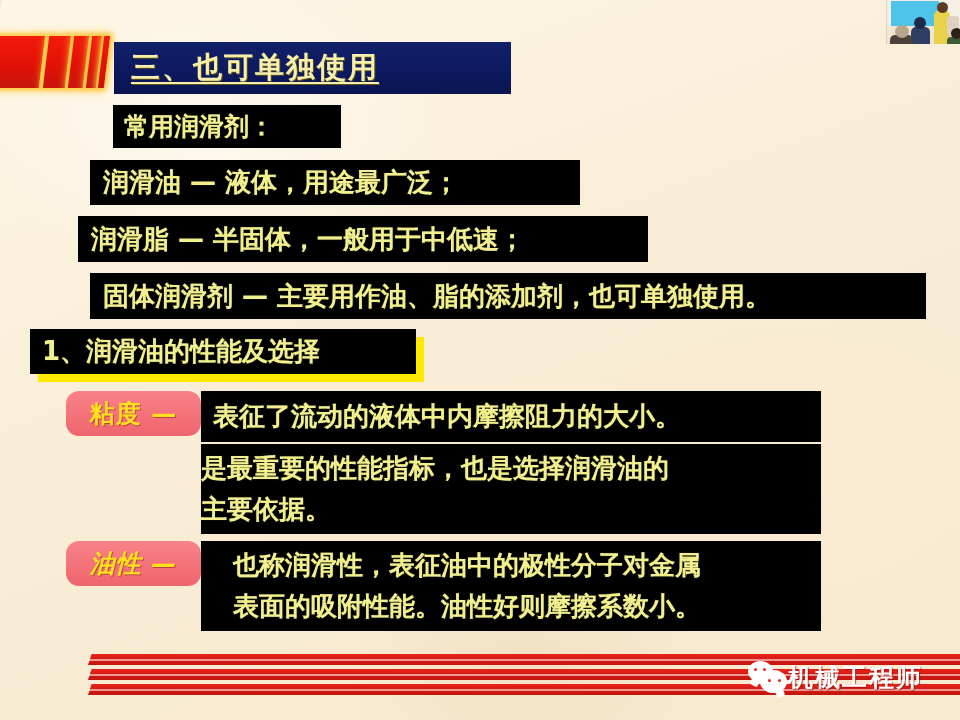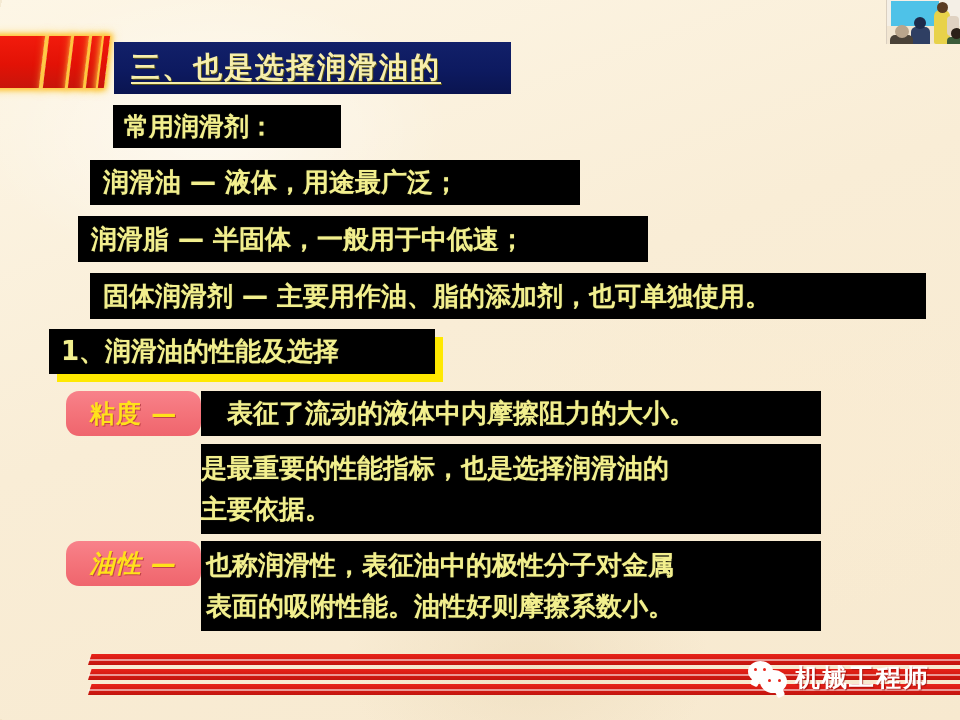--- a/index.html
+++ b/index.html
@@ -166,21 +166,21 @@
   #blk-solid {
     left: 90px; top: 273px;
     width: 836px; height: 46px;
     font-size: 26px;
     padding-left: 13px;
   }
 
   
   #blk-perf-wrap {
     position: absolute;
-    left: 49px; top: 329px;
+    left: 30px; top: 329px;
     width: 386px; height: 45px;
   }
   #blk-perf-shadow {
     position: absolute;
     left: 8px; top: 8px;
     width: 386px; height: 45px;
     background: #ffe900;
   }
   #blk-perf {
     position: absolute;
@@ -210,23 +210,23 @@
     letter-spacing: 1px;
     text-shadow: 1px 1px 0 rgba(140,20,30,0.5);
     border-radius: 13px;
   }
 
   #tag-viscosity { left: 66px; top: 391px; width: 135px; height: 45px; }
   #tag-oiliness  { left: 66px; top: 541px; width: 135px; height: 45px; font-style: italic; }
 
   #blk-viscosity {
     left: 201px; top: 391px;
-    width: 620px; height: 45px;
-    font-size: 26px;
-    padding-left: 26px;
+    width: 620px; height: 51px;
+    font-size: 26px;
+    padding-left: 12px;
   }
 
   #blk-note {
     position: absolute;
     left: 201px; top: 444px;
     width: 620px; height: 90px;
     background: #000;
     color: #f2ef8e;
     font-size: 26px;
     font-weight: bold;
@@ -243,21 +243,21 @@
     left: 201px; top: 541px;
     width: 620px; height: 90px;
     background: #000;
     color: #f2ef8e;
     font-size: 26px;
     font-weight: bold;
     display: flex;
     flex-direction: column;
     align-items: flex-start;
     justify-content: center;
-    padding-left: 5px;
+    padding-left: 32px;
     line-height: 41px;
     text-shadow: 0 0 1px rgba(255,255,140,0.45);
   }
 
   
   #footer {
     position: absolute;
     left: 0; top: 650px;
     width: 960px; height: 56px;
   }
@@ -283,21 +283,20 @@
   #footer .h2 { top: 24px; }
   #footer .h3 { top: 39px; }
 
   
   #brand {
     position: absolute;
     left: 748px; top: 656px;
     height: 42px;
     display: flex;
     align-items: center;
-    gap: 7px;
   }
   #wechat-logo {
     position: relative;
     width: 40px; height: 32px;
   }
   #wechat-logo .bub-a {
     position: absolute; left: 0; top: 0;
     width: 25px; height: 21px;
     background: #fff;
     border-radius: 50%;
@@ -364,21 +363,21 @@
 
   <div id="red-bars">
     <div class="bar b1"></div>
     <div class="bar b2"></div>
     <div class="bar b3"></div>
     <div class="bar b4"></div>
     <div class="bar b5"></div>
   </div>
 
   <div id="title-bar">
-    <span class="title-text">三、也是选择润滑油的</span>
+    <span class="title-text">三、也可单独使用</span>
   </div>
 
   <div class="blk" id="blk-common">常用润滑剂：</div>
 
   <div class="blk" id="blk-oil">润滑油 — 液体，用途最广泛；</div>
 
   <div class="blk" id="blk-grease">润滑脂 — 半固体，一般用于中低速；</div>
 
   <div class="blk" id="blk-solid">固体润滑剂 — 主要用作油、脂的添加剂，也可单独使用。</div>
 

